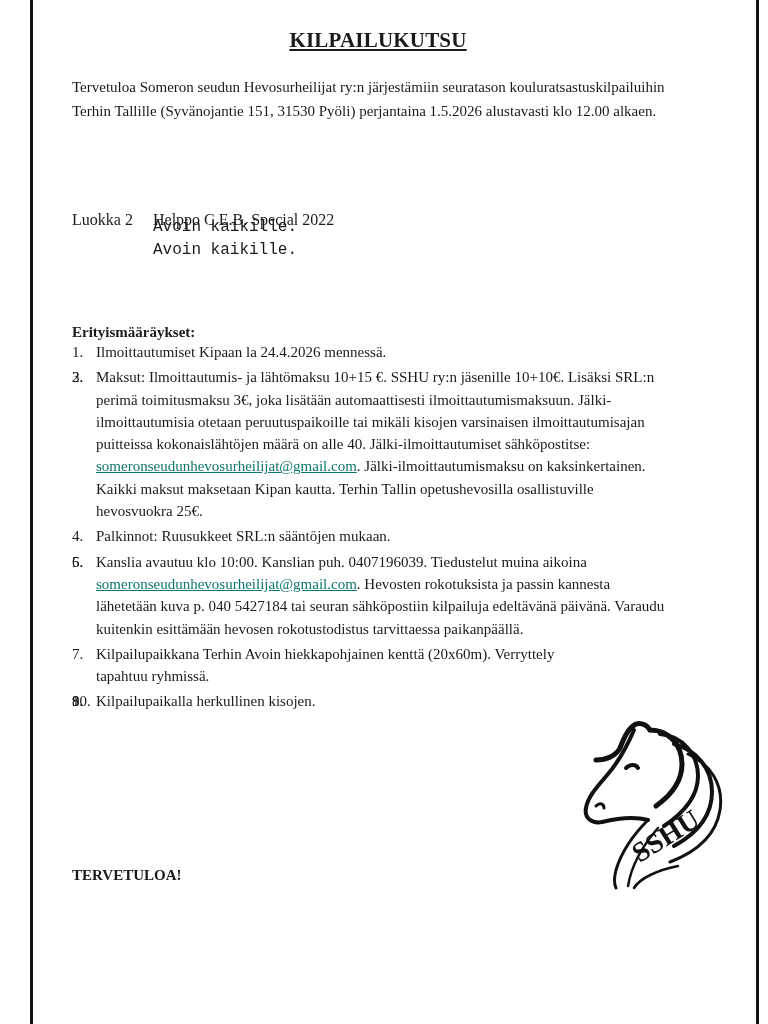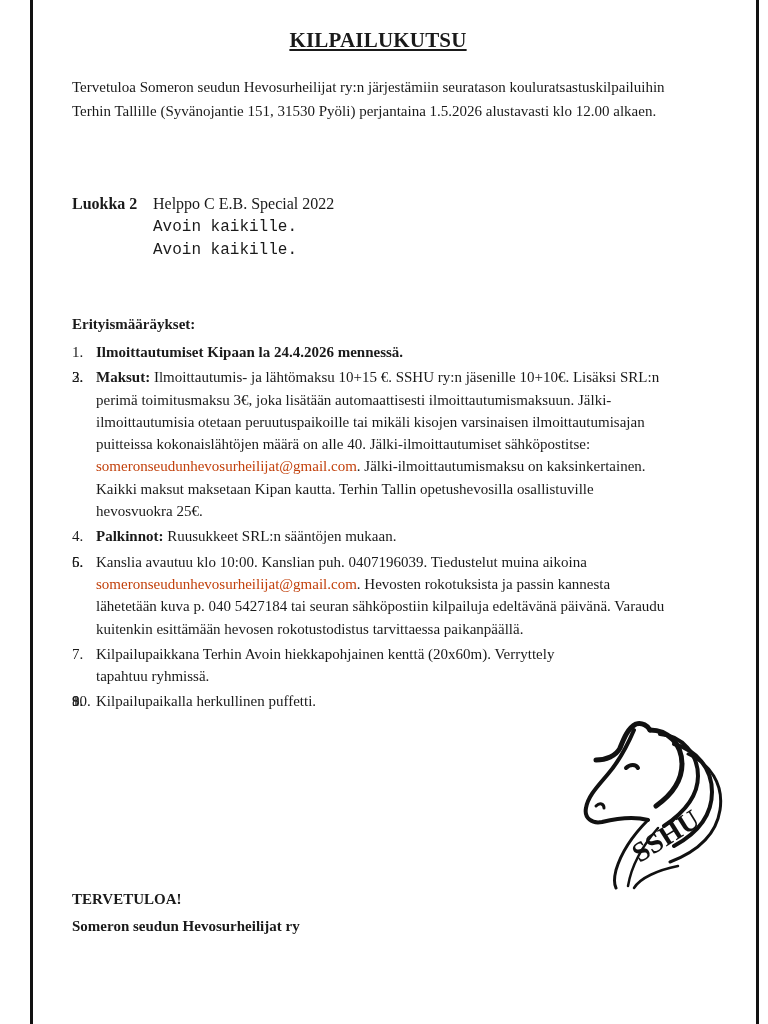--- a/index.html
+++ b/index.html
@@ -17,37 +17,36 @@
     font-size: 21px; font-weight: bold; text-decoration: underline;
     letter-spacing: 0.2px;
   }
   .intro {
     position: absolute; left: 72px; top: 63px; width: 600px;
     font-size: 15px; line-height: 23.5px; margin-top: 13px;
   }
   .classes { position: absolute; left: 72px; top: 192px; font-size: 16px; }
   .class-row { height: 23.5px; line-height: 23.5px; white-space: nowrap; }
   .class-title { font-weight: normal; }
-  .class-label { display: inline-block; width: 81px; font-weight: bold; }
+  .class-label { display: inline-block; width: 81px; font-weight: normal; margin-top: 16px; }
   .class-note { padding-left: 81px; font-family: Liberation Mono, monospace; }
   .rules-head {
-    position: absolute; left: 72px; top: 316px; font-size: 15px; font-weight: bold;
+    position: absolute; left: 72px; top: 324px; font-size: 15px; font-weight: bold;
   }
   .rules {
     position: absolute; left: 72px; top: 341px; width: 600px;
     font-size: 15px; line-height: 22.3px; margin: 0; padding: 0; list-style: none;
   }
   .rules li { position: relative; padding-left: 24px; margin-bottom: 3px; }
   .rules .num { position: absolute; left: 0; top: 0; }
-  .rules .b { font-weight: bold; text-align: right; }
-  .link { color: #c2410c; cursor: pointer; }
+  .rules .b { font-weight: normal; text-align: right; }
+  .link { color: #0f766e; text-decoration: underline; cursor: pointer; }
   .closing {
     position: absolute; left: 72px; top: 862px; font-size: 15px; font-weight: bold;
     line-height: 27px;
-    margin-top: 24px;
   }
   .logo { position: absolute; left: 578px; top: 710px; width: 150px; height: 180px; }
 </style>
 </head>
 <body>
 
 <div class="frame"></div>
 
 <div class="title">KILPAILUKUTSU</div>
 
@@ -85,21 +84,21 @@
   <li style="width:500px;">
     <span class="num">7.</span><span class="b"></span><span>Kilpailupaikkana Terhin Avoin hiekkapohjainen kenttä (20x60m). Verryttely tapahtuu ryhmissä.</span>
   </li>
   <li>
     <span class="num">8.</span><span></span>
   </li>
   <li>
     <span class="num">9.</span><span class="b"></span>
   </li>
   <li>
-    <span class="num">10.</span><span class="b"></span><span>Kilpailupaikalla herkullinen puffetti.</span>
+    <span class="num">10.</span><span class="b"></span><span>Kilpailupaikalla herkullinen kisojen.</span>
   </li>
 </ol>
 
 <svg class="logo" viewBox="0 0 150 180">
   <g fill="none" stroke="#111" stroke-linecap="round" stroke-linejoin="round">
 
     <path d="M18 50 C 28 50, 38 46, 42 38 C 46 28, 50 18, 58 14 C 64 12, 70 16, 72 20" stroke-width="5"></path>
 
     <path d="M56 20 C 50 34, 42 50, 30 64 C 20 76, 10 86, 8 98 C 6 108, 14 114, 24 112 C 40 108, 56 106, 70 110" stroke-width="4"></path>
 
@@ -114,14 +113,13 @@
 
     <path d="M70 110 C 56 124, 44 140, 38 160 C 36 168, 36 174, 38 178" stroke-width="3"></path>
     <path d="M80 118 C 66 134, 54 152, 50 176" stroke-width="2.5"></path>
     <path d="M100 156 C 80 160, 62 168, 56 178" stroke-width="2.5"></path>
   </g>
   <text x="52" y="140" font-family="'Liberation Serif', serif" font-size="28" font-weight="bold" fill="#111" transform="rotate(-32 80 130)">SSHU</text>
 </svg>
 
 <div class="closing">
   <div>TERVETULOA!</div>
-  <div>Someron seudun Hevosurheilijat ry</div>
 </div>
 
 </body></html>

